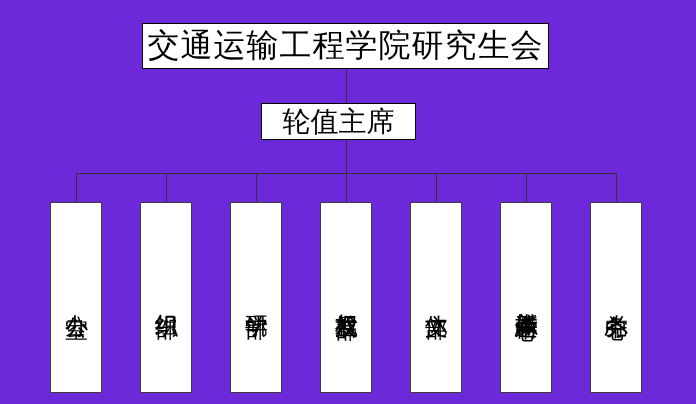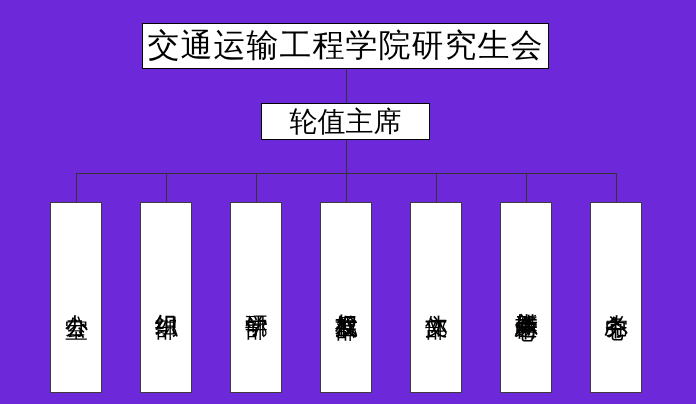--- a/index.html
+++ b/index.html
@@ -28,21 +28,21 @@
   .root-box {
     left: 142px; top: 23px;
     width: 407px; height: 46px;
     border: 1.5px solid #000000;
     font-size: 32px;
     letter-spacing: 1px;
     white-space: nowrap;
   }
   .chair-box {
     left: 261px; top: 103px;
-    width: 169px; height: 37px;
+    width: 155px; height: 37px;
     border: 1.5px solid #000000;
     font-size: 28px;
     white-space: nowrap;
   }
   .dept-box {
     top: 202px;
     width: 52px; height: 191px;
     border: 1px solid #3c3c3c;
     font-size: 23px;
   }

